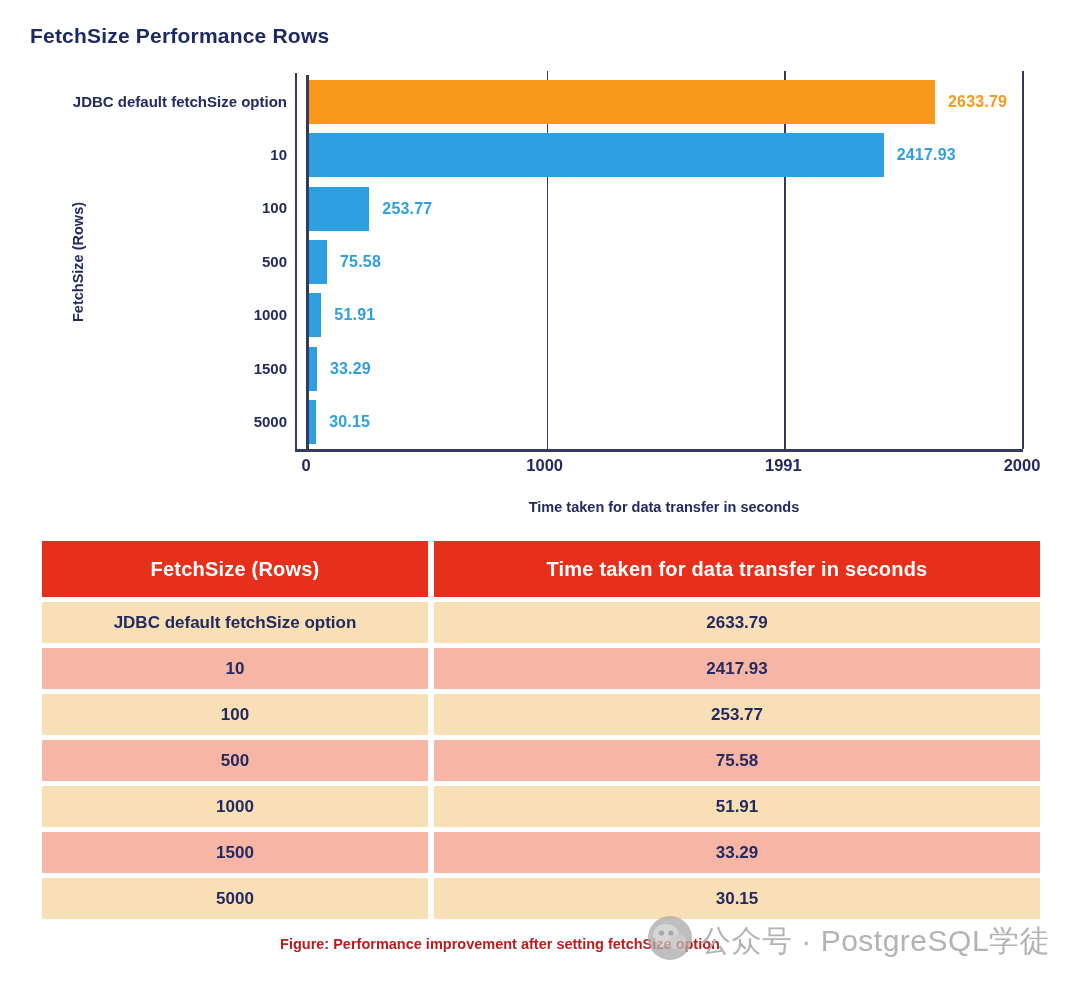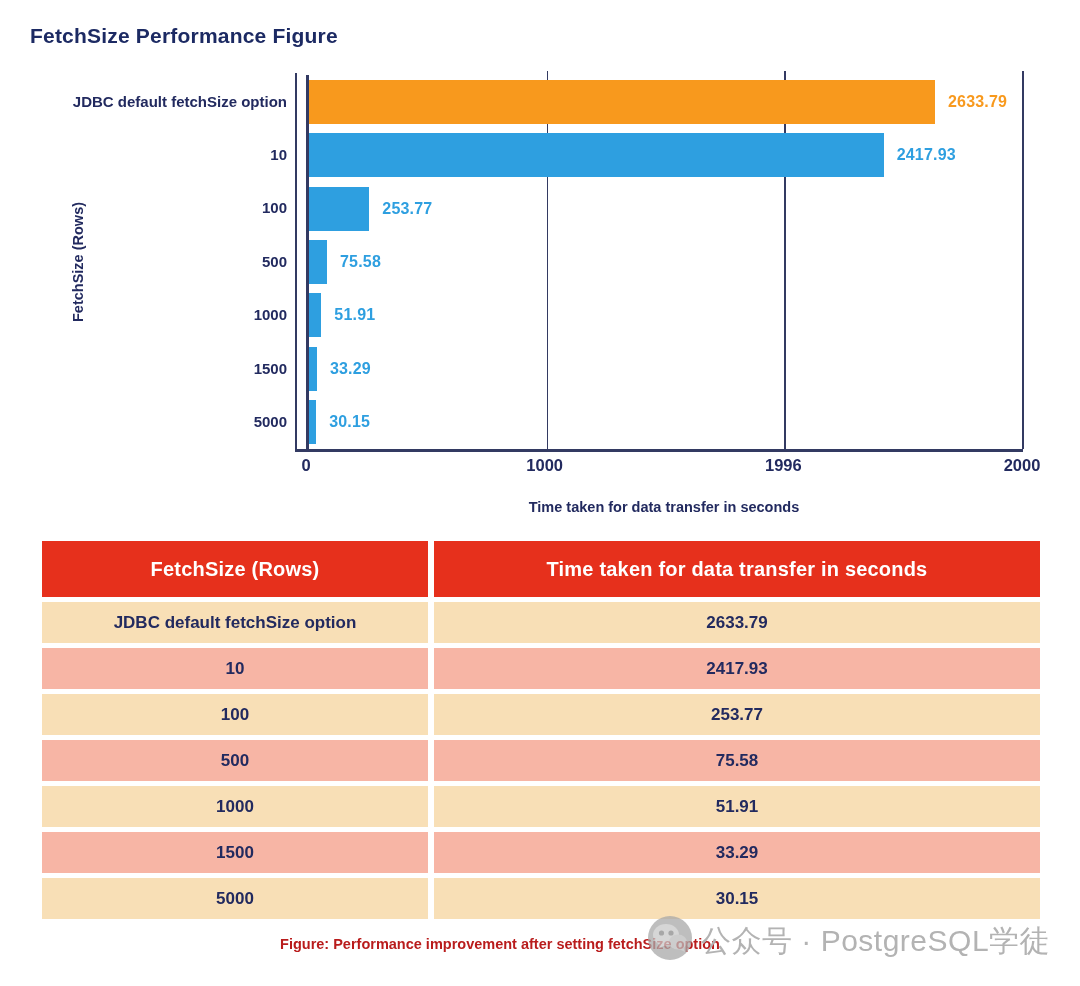--- a/index.html
+++ b/index.html
@@ -61,21 +61,21 @@
 
   .watermark { position:absolute; left:646px; top:914px; display:flex;
                align-items:flex-end; gap:7px; z-index:5; }
   .watermark-text { font-size:30px; color:#b3b3b3; white-space:nowrap;
                     letter-spacing:.5px; }
   .wechat-icon { width:48px; height:48px; opacity:.75; flex:0 0 auto; }
 </style>
 </head>
 <body>
 
-<div class="page-title">FetchSize Performance Figure</div>
+<div class="page-title">FetchSize Performance Rows</div>
 
 <div class="chart">
   <div class="y-axis-title">FetchSize (Rows)</div>
 
   <div class="axis-spine"></div>
   <div class="axis-bottom"></div>
 
   <div class="cat-labels">
       <div class="cat-label">JDBC default fetchSize option</div>
       <div class="cat-label">10</div>
@@ -118,21 +118,21 @@
         </div>
       </div>
   <div class="gridline" style="left: 33.3333%;"></div>
       <div class="gridline" style="left: 66.6667%;"></div>
       <div class="gridline" style="left: 100%;"></div>
     </div>
 
   <div class="x-ticks">
       <span class="x-tick" style="left: 0%;">0</span>
       <span class="x-tick" style="left: 33.3333%;">1000</span>
-      <span class="x-tick" style="left: 66.6667%;">1996</span>
+      <span class="x-tick" style="left: 66.6667%;">1991</span>
       <span class="x-tick" style="left: 100%;">2000</span>
     </div>
 
   <div class="x-axis-title">Time taken for data transfer in seconds</div>
 </div>
 
 <div class="data-table">
     <div class="th">FetchSize (Rows)</div>
     <div class="th">Time taken for data transfer in seconds</div>
     <div class="td peach">JDBC default fetchSize option</div>

